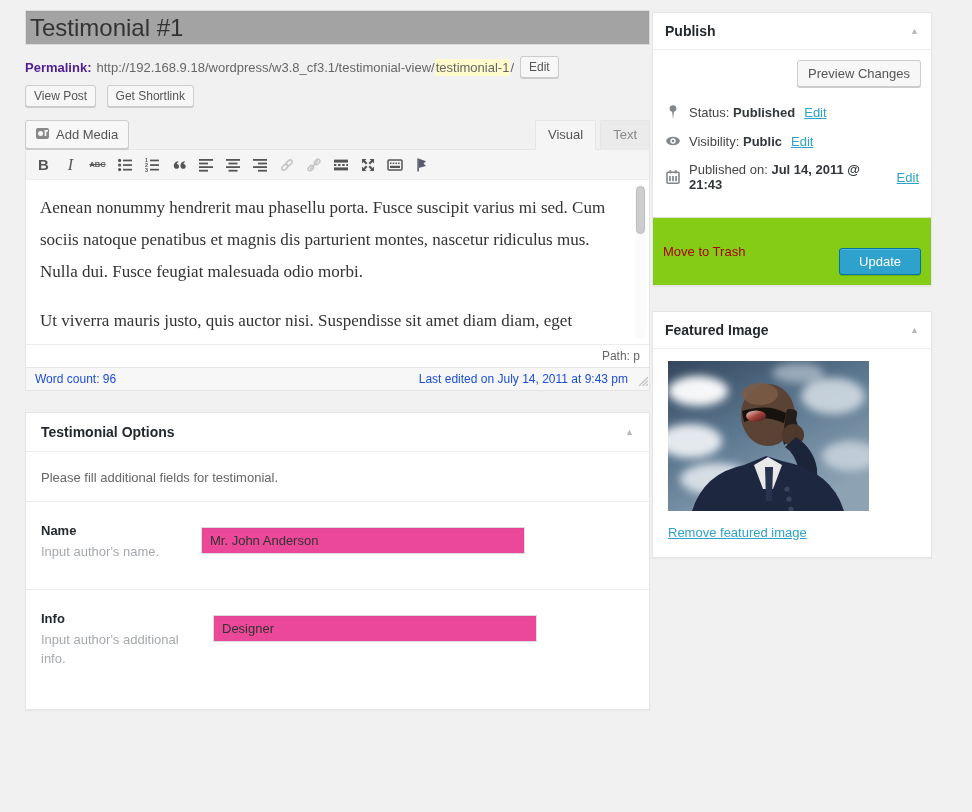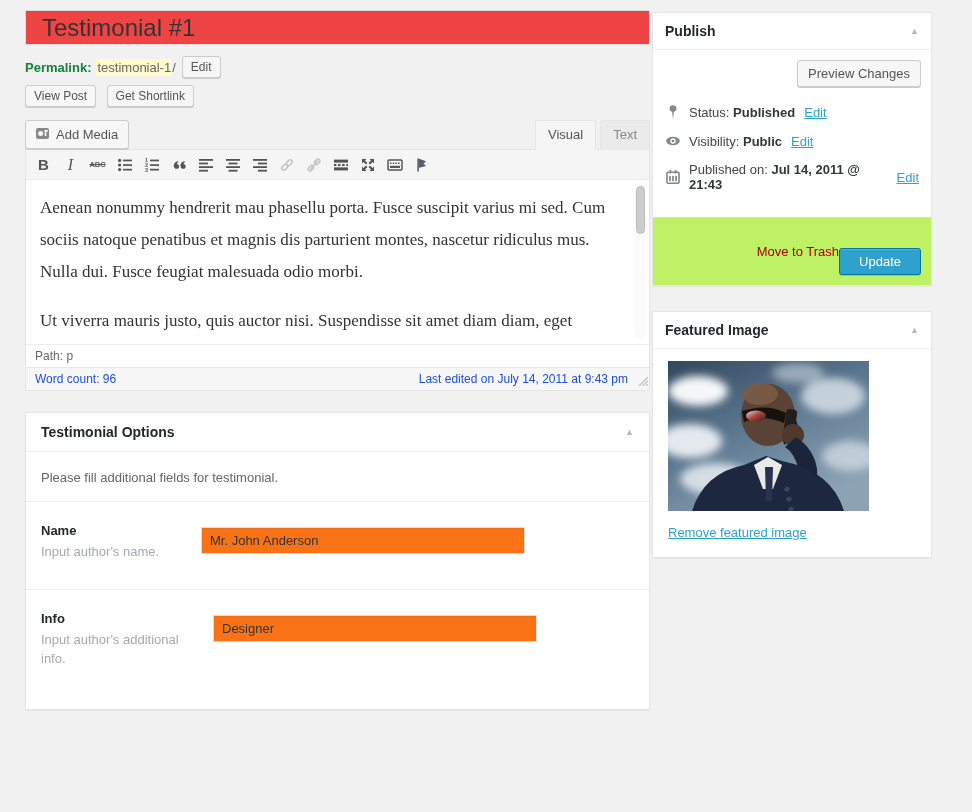--- a/index.html
+++ b/index.html
@@ -9,29 +9,29 @@
     font-family:"Liberation Sans", sans-serif;
     color:#444;
     position:relative;
     overflow:hidden;
   }
   .main-col { position:absolute; left:25px; top:10px; width:625px; }
   .sidebar  { position:absolute; left:652px; top:12px; width:280px; }
 
   
   #title-input {
-    width:100%; height:35px; background:#ef4444; border:1px solid #ddd;
+    width:100%; height:35px; background:#a3a3a3; border:1px solid #ddd;
     box-shadow:inset 0 1px 2px rgba(0,0,0,.04);
     font-family:"Liberation Sans", sans-serif;
-    font-size:24px; color:#333; padding:2px 16px; outline:none;
+    font-size:24px; color:#333; padding:2px 4px; outline:none;
   }
 
   
   .permalink-row { margin-top:11px; font-size:13px; color:#666; display:flex; align-items:center; flex-wrap:nowrap; }
-  .permalink-row .plabel { font-weight:700; color:#15803d; margin-right:5px; }
+  .permalink-row .plabel { font-weight:700; color:#4c1d95; margin-right:5px; }
   .slug-highlight { background:#fffbcc; padding:1px 1px; }
   .post-actions { margin-top:7px; }
 
   
   .button {
     display:inline-flex; align-items:center; gap:6px;
     background:#f7f7f7; border:1px solid #ccc; border-radius:3px;
     color:#555; font-size:13px; line-height:1; padding:6px 10px;
     box-shadow:0 1px 0 #ccc; cursor:pointer; font-family:inherit;
     white-space:nowrap;
@@ -79,21 +79,21 @@
   }
   .editor-content p { margin:0 0 17px; }
   .scroll-track {
     position:absolute; top:3px; right:3px; width:11px; height:156px;
     background:#fbfbfb; border-radius:6px;
   }
   .scroll-thumb {
     position:absolute; top:3px; right:1px; width:9px; height:48px;
     background:#cdcdcd; border:1px solid #bdbdbd; border-radius:5px; cursor:pointer;
   }
-  .path-bar { border-top:1px solid #ededed; padding:4px 9px; font-size:12px; color:#666; background:#fff; }
+  .path-bar { border-top:1px solid #ededed; padding:4px 9px; font-size:12px; color:#666; background:#fff;text-align:right; }
   .word-count-bar {
     border-top:1px solid #e5e5e5; background:#f7f7f7;
     display:flex; justify-content:space-between; align-items:center;
     padding:4px 9px; font-size:12px; color:#1d4ed8; position:relative;
   }
   .resize-handle { position:absolute; right:1px; bottom:1px; cursor:nwse-resize; }
 
   
   .postbox { background:#fff; border:1px solid #e5e5e5; box-shadow:0 1px 1px rgba(0,0,0,.04); }
   .postbox-header {
@@ -106,54 +106,55 @@
   
   .options-box { margin-top:21px; }
   .options-box .postbox-header { padding:11px 15px; }
   .options-desc { padding:18px 15px 16px; font-size:13px; color:#666; border-bottom:1px solid #eee; }
   .field-row { display:flex; padding:21px 15px 27px; border-bottom:1px solid #eee; }
   .field-row:last-child { border-bottom:none; padding-bottom:40px;gap:12px; }
   .f-label { width:160px; flex:none; }
   .f-label .fname { font-size:13px; font-weight:700; color:#23282d; }
   .f-label .fhint { font-size:13px; color:#a5a9ad; line-height:1.45; margin-top:5px; }
   .f-input input {
-    width:324px; height:27px; background:#f97316; border:1px solid #ddd;
+    width:324px; height:27px; background:#ec4899; border:1px solid #ddd;
     box-shadow:inset 0 1px 2px rgba(0,0,0,.05);
     font-family:inherit; font-size:13px; color:#333; padding:3px 8px; outline:none;
     margin-top:4px;
   }
 
   
   .preview-row { padding:10px 10px 0; text-align:right; }
   .misc-section { padding:4px 12px 12px; }
   .meta-row { display:flex; align-items:center; gap:8px; margin:13px 0; font-size:13px; color:#444; }
   .meta-row svg { flex:none; }
   .meta-row b { color:#32373c; }
   .meta-row .link { margin-left:1px; }
   .major-actions {
-    background:#bef264; border-top:1px solid #ddd; padding:10px;
-    display:flex; justify-content:flex-end; align-items:center;
+    background:#84cc16; border-top:1px solid #ddd; padding:10px;
+    display:flex; justify-content:space-between; align-items:center;
   }
   .trash-link { color:#a00; font-size:13px; cursor:pointer; text-decoration:none; }
 
   
   .featured-box { margin-top:25px; }
   .featured-body { padding:12px 15px 16px; }
   .featured-thumb { display:block; width:201px; height:150px; cursor:pointer; }
   .remove-featured { display:inline-block; margin-top:14px; font-size:13px; }
 </style>
 </head>
 <body>
 
 <div class="main-col">
 
   <input id="title-input" type="text" value="Testimonial #1" style="">
 
   <div class="permalink-row">
     <span class="plabel">Permalink:</span>
+    <span>http://192.168.9.18/wordpress/w3.8_cf3.1/testimonial-view/</span>
       <span class="slug-highlight">testimonial-1</span>
       <span>/</span>
     <button class="button small">Edit</button>
   </div>
 
   <div class="post-actions">
     <button class="button small">View Post</button>
     <button class="button small">Get Shortlink</button>
   </div>
 

